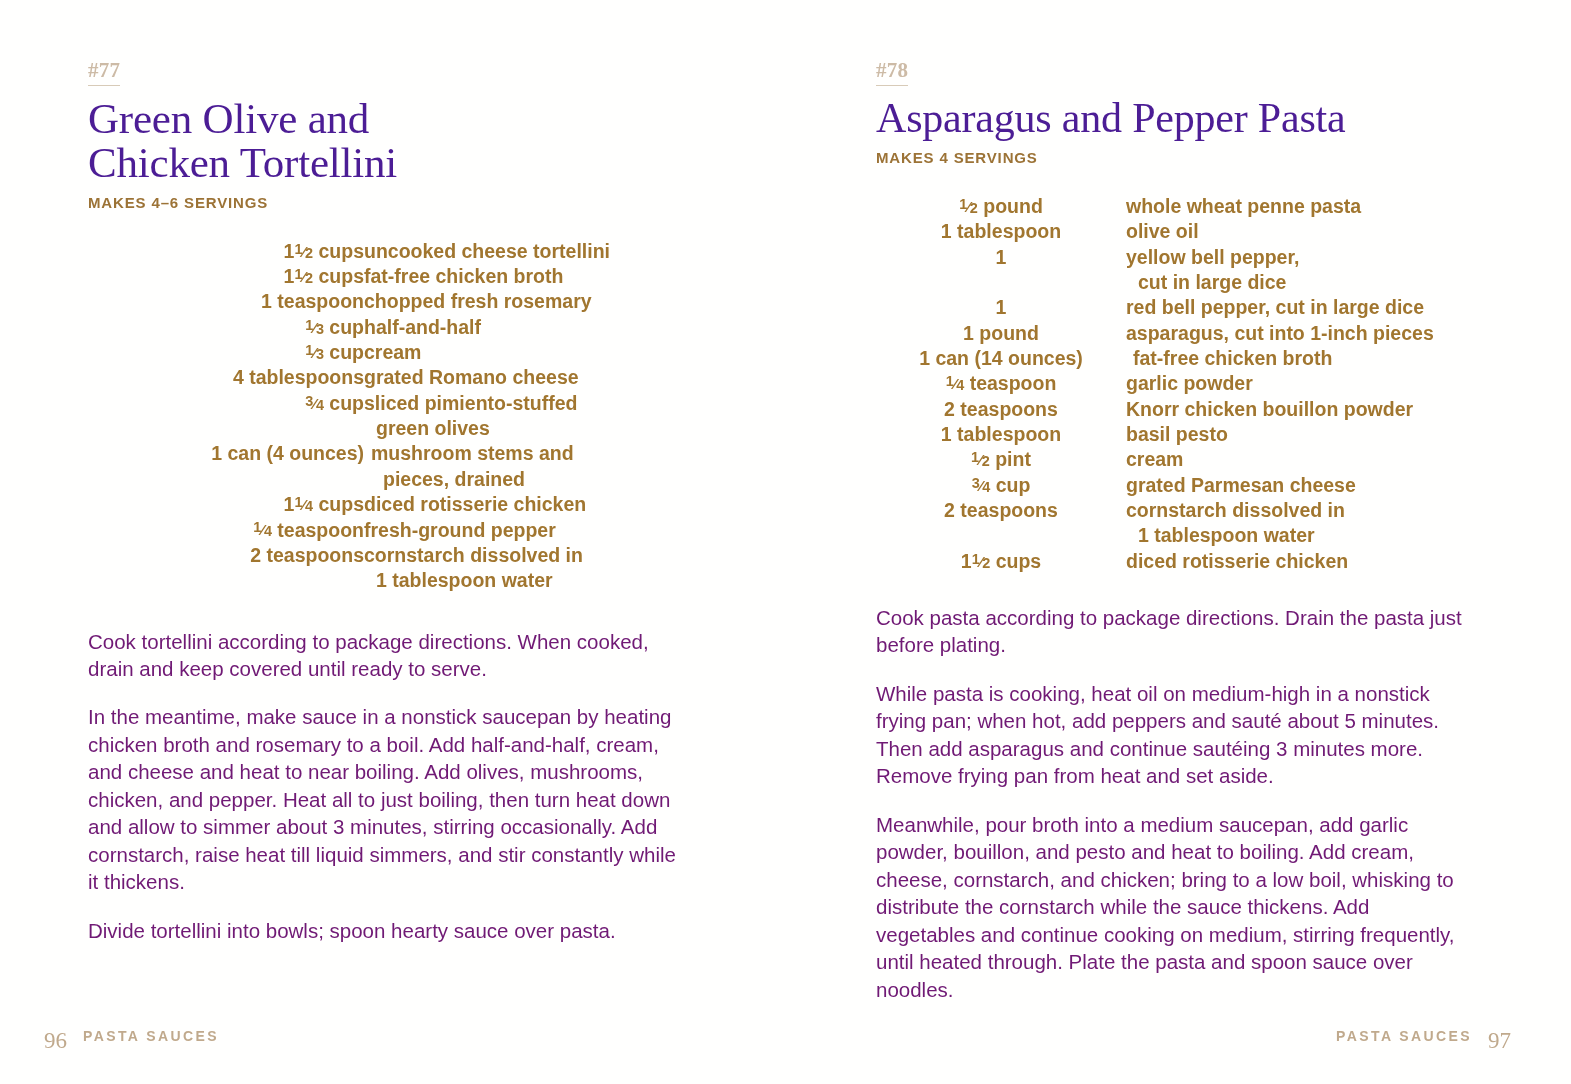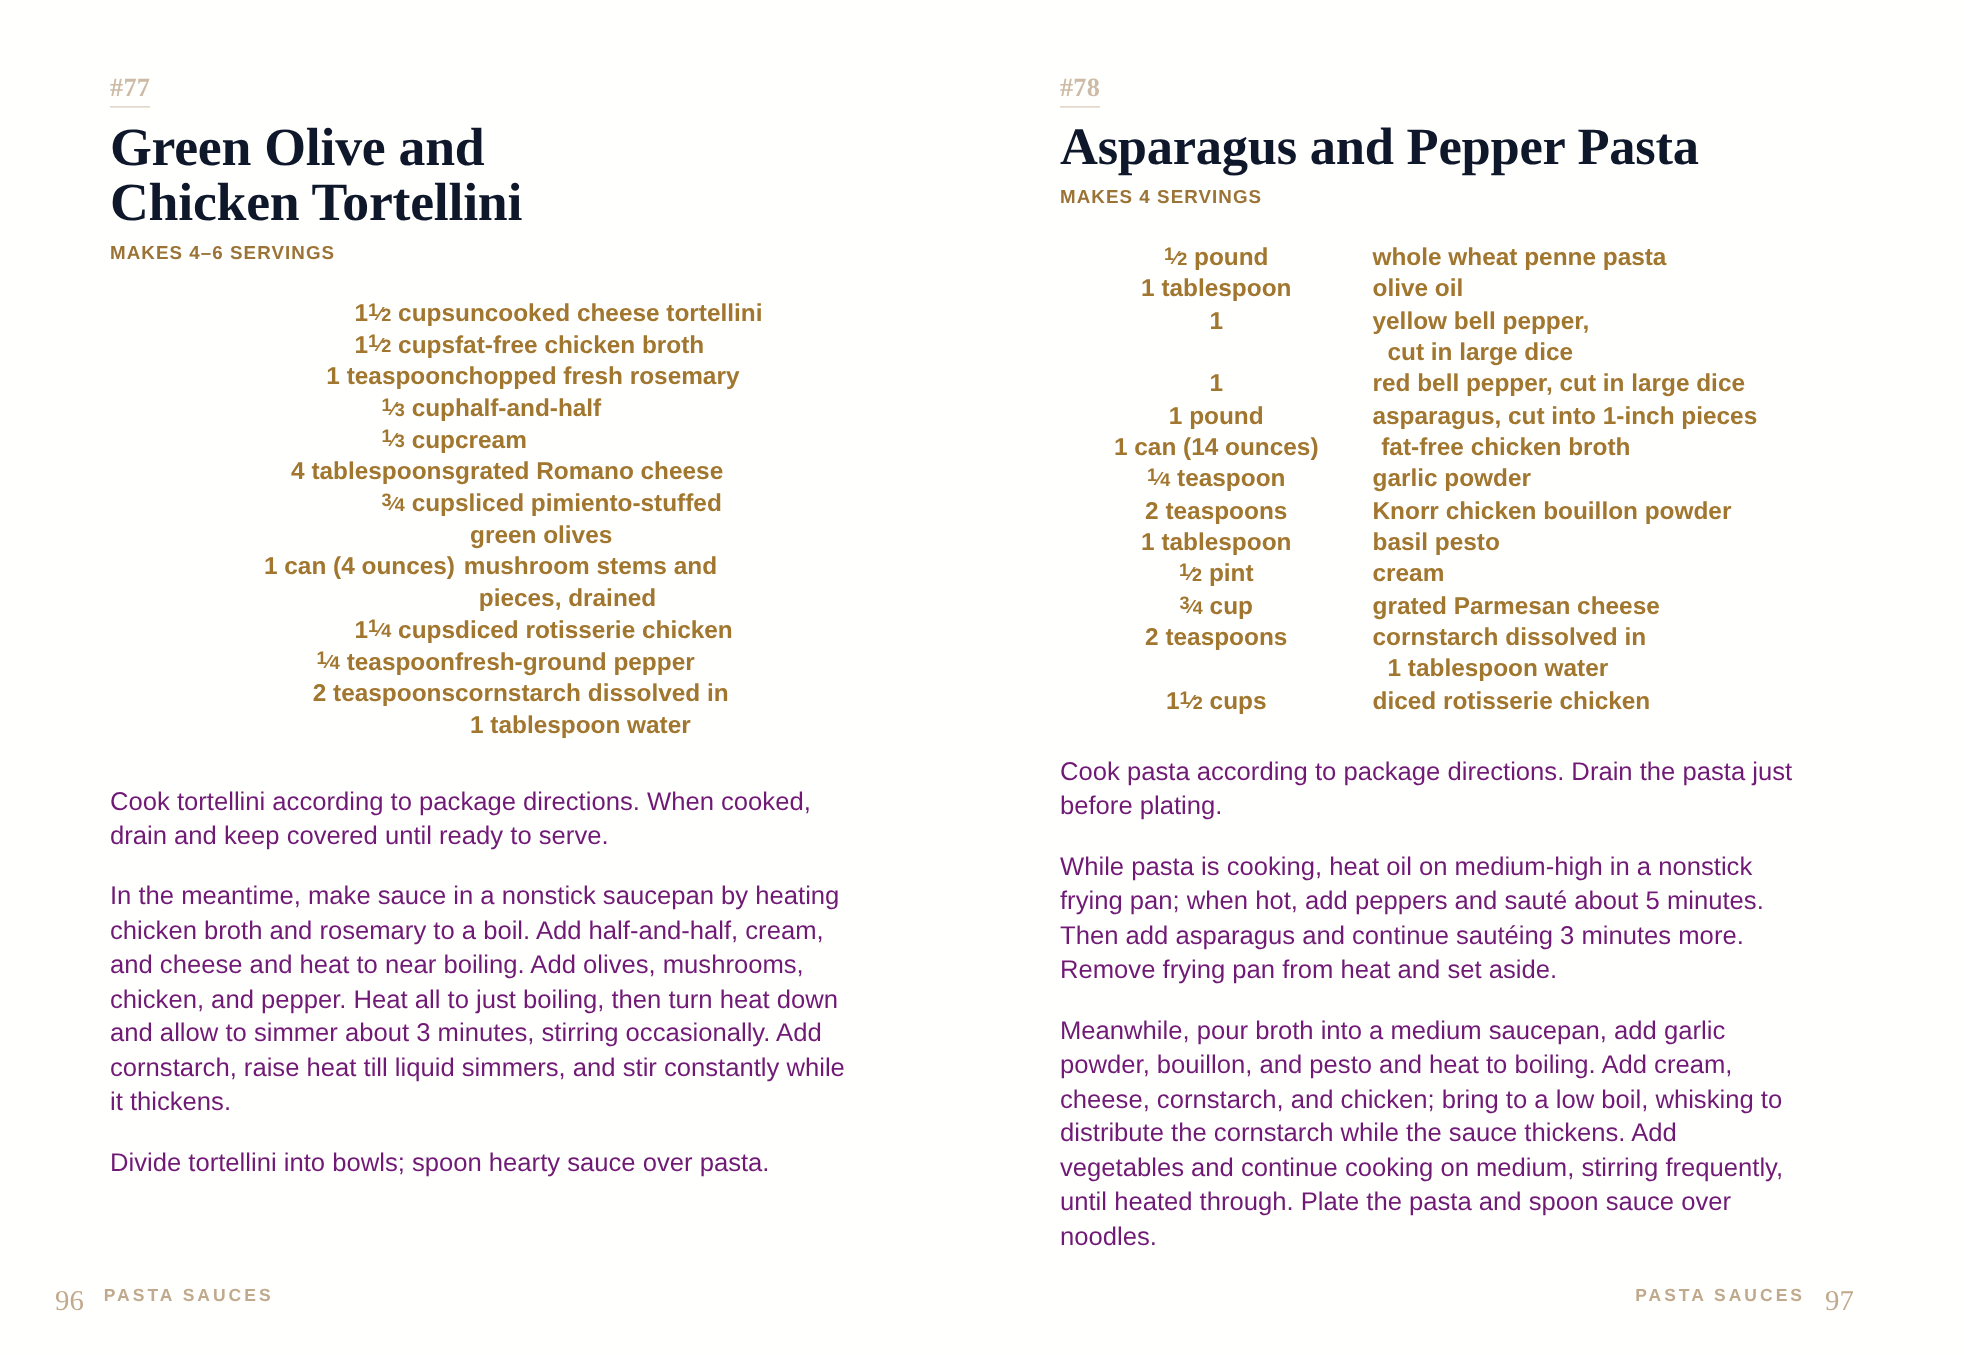--- a/index.html
+++ b/index.html
@@ -22,21 +22,21 @@
     overflow: hidden;
   }
 
   
   .page {
     position: absolute;
     top: 0;
     height: 1084px;
   }
   .page-left  { left: 0;    width: 785px; padding-left: 36px; }
-  .page-right { left: 742px; width: 785px; }
+  .page-right { left: 770px; width: 785px; }
 
   .page-inner {
     position: absolute;
     top: 60px;
   }
   .page-left  .page-inner { left: 88px;  width: 600px; }
   .page-right .page-inner { left: 106px; width: 600px; }
 
   
   .recipe-num {
@@ -48,24 +48,24 @@
     letter-spacing: 0.2px;
     color: #cdbba6;
     border-bottom: 1.5px solid #d8cbb8;
     padding-bottom: 4px;
     margin-bottom: 11px;
   }
 
   
   .recipe-title {
     font-family: "Liberation Serif", serif;
-    font-weight: bold;
+    font-weight: normal;
     font-size: 43px;
     line-height: 1.02;
-    color: #0f172a;
+    color: #4c1d95;
     margin: 0 0 9px 0;
     letter-spacing: -0.2px;
   }
   .page-right .recipe-title { font-size: 42px; white-space: nowrap; }
 
   
   .servings {
     font-family: "Liberation Sans", sans-serif;
     font-weight: bold;
     font-size: 15px;

